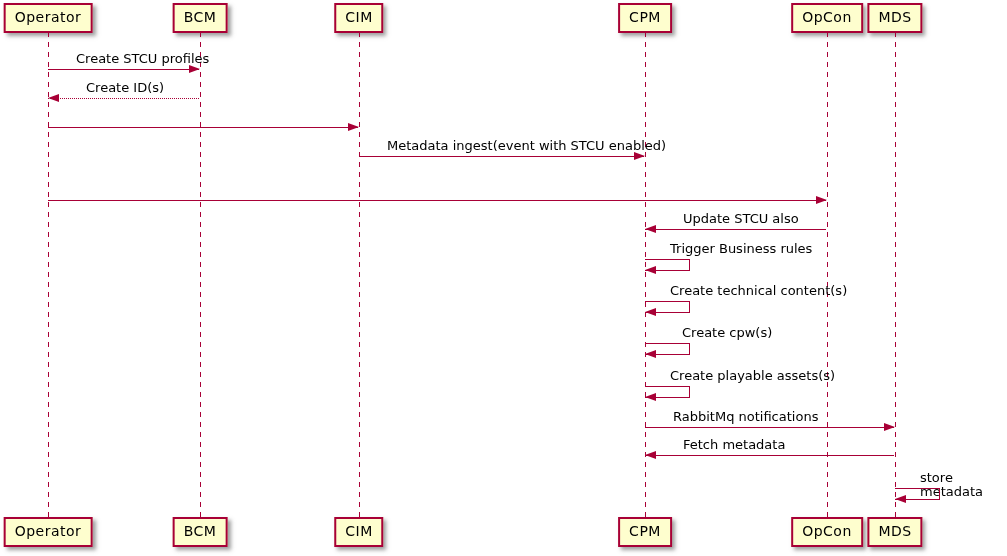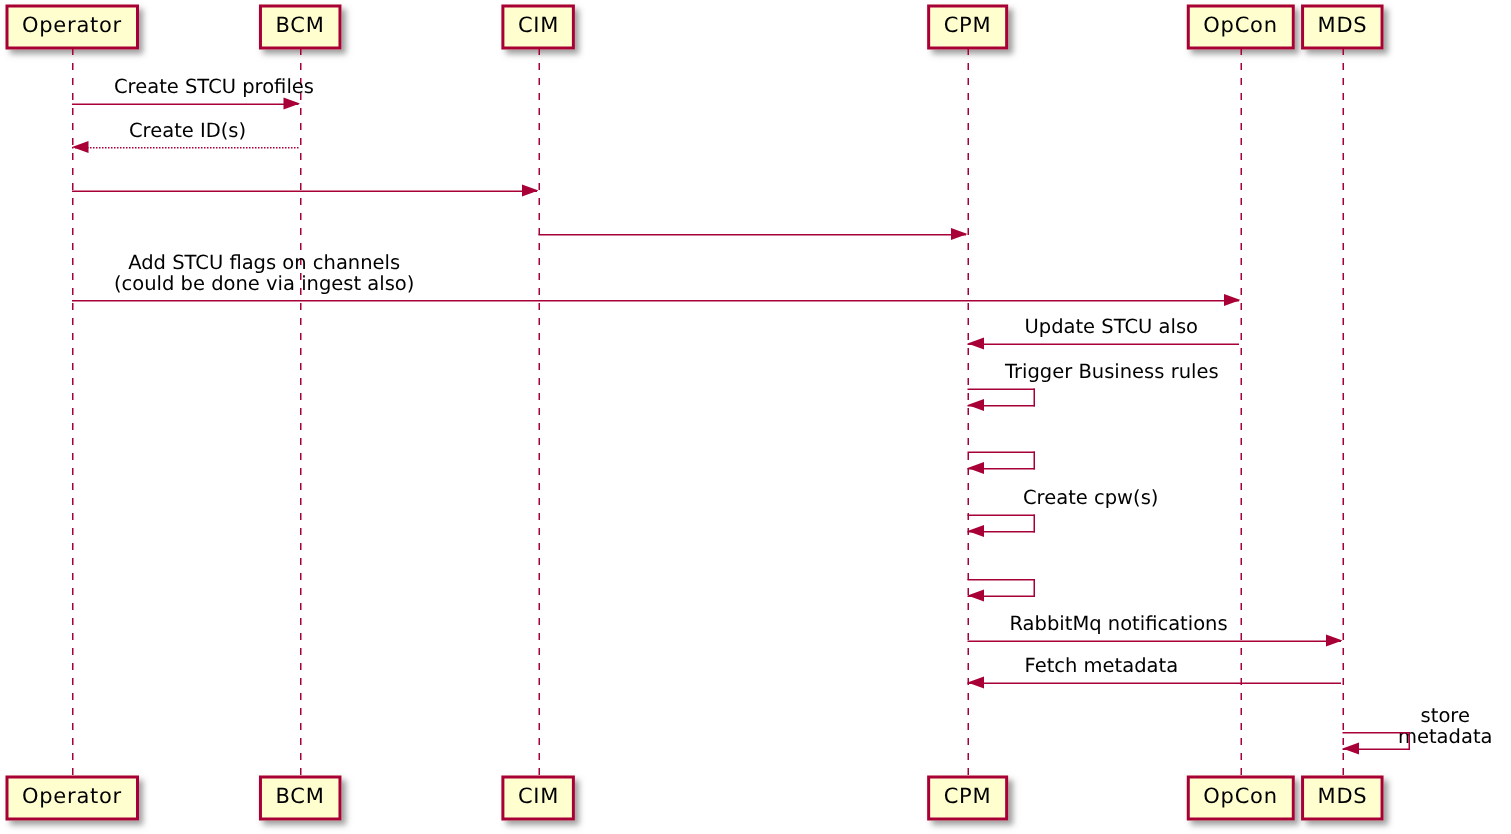--- a/index.html
+++ b/index.html
@@ -9,21 +9,20 @@
     --bg:#FFFFFF;
   }
   html,body{margin:0;padding:0;background:var(--bg);}
   #stage{
     position:relative;
     width:1007px;height:556px;
     background:var(--bg);
     font-family:"DejaVu Sans","Liberation Sans",sans-serif;
     color:var(--text);
     overflow:hidden;
-    text-align:center;
   }
   .actor-box{
     position:absolute;
     transform:translateX(-50%);
     box-sizing:border-box;
     height:30px;
     display:flex;align-items:center;justify-content:center;
     padding:2px 9px 4px 9px;
     background:var(--fill);
     border:2px solid var(--stroke);
@@ -89,37 +88,38 @@
     <div class="actor-box" style="left: 895px; top: 517px;">MDS</div>
     <div class="lifeline" style="left: 895px; top: 32px; height: 485px;"></div>
     <div class="msg-label" style="left: 56px; top: 52px;">Create STCU profiles</div>
     <div class="msg-line" style="left: 48px; top: 69px; width: 151px;"></div>
     <div class="arrowhead right" style="left: 189px; top: 65px;"></div>
     <div class="msg-label" style="left: 66px; top: 81px;">Create ID(s)</div>
     <div class="msg-line dotted" style="left: 48px; top: 98px; width: 151px;"></div>
     <div class="arrowhead left" style="left: 48px; top: 94px;"></div>
     <div class="msg-line" style="left: 48px; top: 127px; width: 310px;"></div>
     <div class="arrowhead right" style="left: 348px; top: 123px;"></div>
+    <div class="msg-label" style="left: 367px; top: 139px;">Metadata ingest(event with STCU enabled)</div>
     <div class="msg-line" style="left: 359px; top: 156px; width: 285px;"></div>
     <div class="arrowhead right" style="left: 634px; top: 152px;"></div>
-    <div class="msg-label" style="left: 56px; top: 169px;">Add STCU flags on channels
-(could be done via ingest also)</div>
     <div class="msg-line" style="left: 48px; top: 200px; width: 778px;"></div>
     <div class="arrowhead right" style="left: 816px; top: 196px;"></div>
     <div class="msg-label" style="left: 663px; top: 212px;">Update STCU also</div>
     <div class="msg-line" style="left: 645px; top: 229px; width: 181px;"></div>
     <div class="arrowhead left" style="left: 645px; top: 225px;"></div>
     <div class="msg-label" style="left: 650px; top: 242px;">Trigger Business rules</div>
     <div class="self-loop" style="left: 645px; top: 259px; width: 45px; height: 12px;"></div>
     <div class="arrowhead left" style="left: 645px; top: 266px;"></div>
+    <div class="msg-label" style="left: 650px; top: 284px;">Create technical content(s)</div>
     <div class="self-loop" style="left: 645px; top: 301px; width: 45px; height: 12px;"></div>
     <div class="arrowhead left" style="left: 645px; top: 308px;"></div>
     <div class="msg-label" style="left: 662px; top: 326px;">Create cpw(s)</div>
     <div class="self-loop" style="left: 645px; top: 343px; width: 45px; height: 12px;"></div>
     <div class="arrowhead left" style="left: 645px; top: 350px;"></div>
+    <div class="msg-label" style="left: 650px; top: 369px;">Create playable assets(s)</div>
     <div class="self-loop" style="left: 645px; top: 386px; width: 45px; height: 12px;"></div>
     <div class="arrowhead left" style="left: 645px; top: 393px;"></div>
     <div class="msg-label" style="left: 653px; top: 410px;">RabbitMq notifications</div>
     <div class="msg-line" style="left: 645px; top: 427px; width: 249px;"></div>
     <div class="arrowhead right" style="left: 884px; top: 423px;"></div>
     <div class="msg-label" style="left: 663px; top: 438px;">Fetch metadata</div>
     <div class="msg-line" style="left: 645px; top: 455px; width: 249px;"></div>
     <div class="arrowhead left" style="left: 645px; top: 451px;"></div>
     <div class="msg-label" style="left: 900px; top: 471px;">store metadata</div>
     <div class="self-loop" style="left: 895px; top: 488px; width: 45px; height: 12px;"></div>

